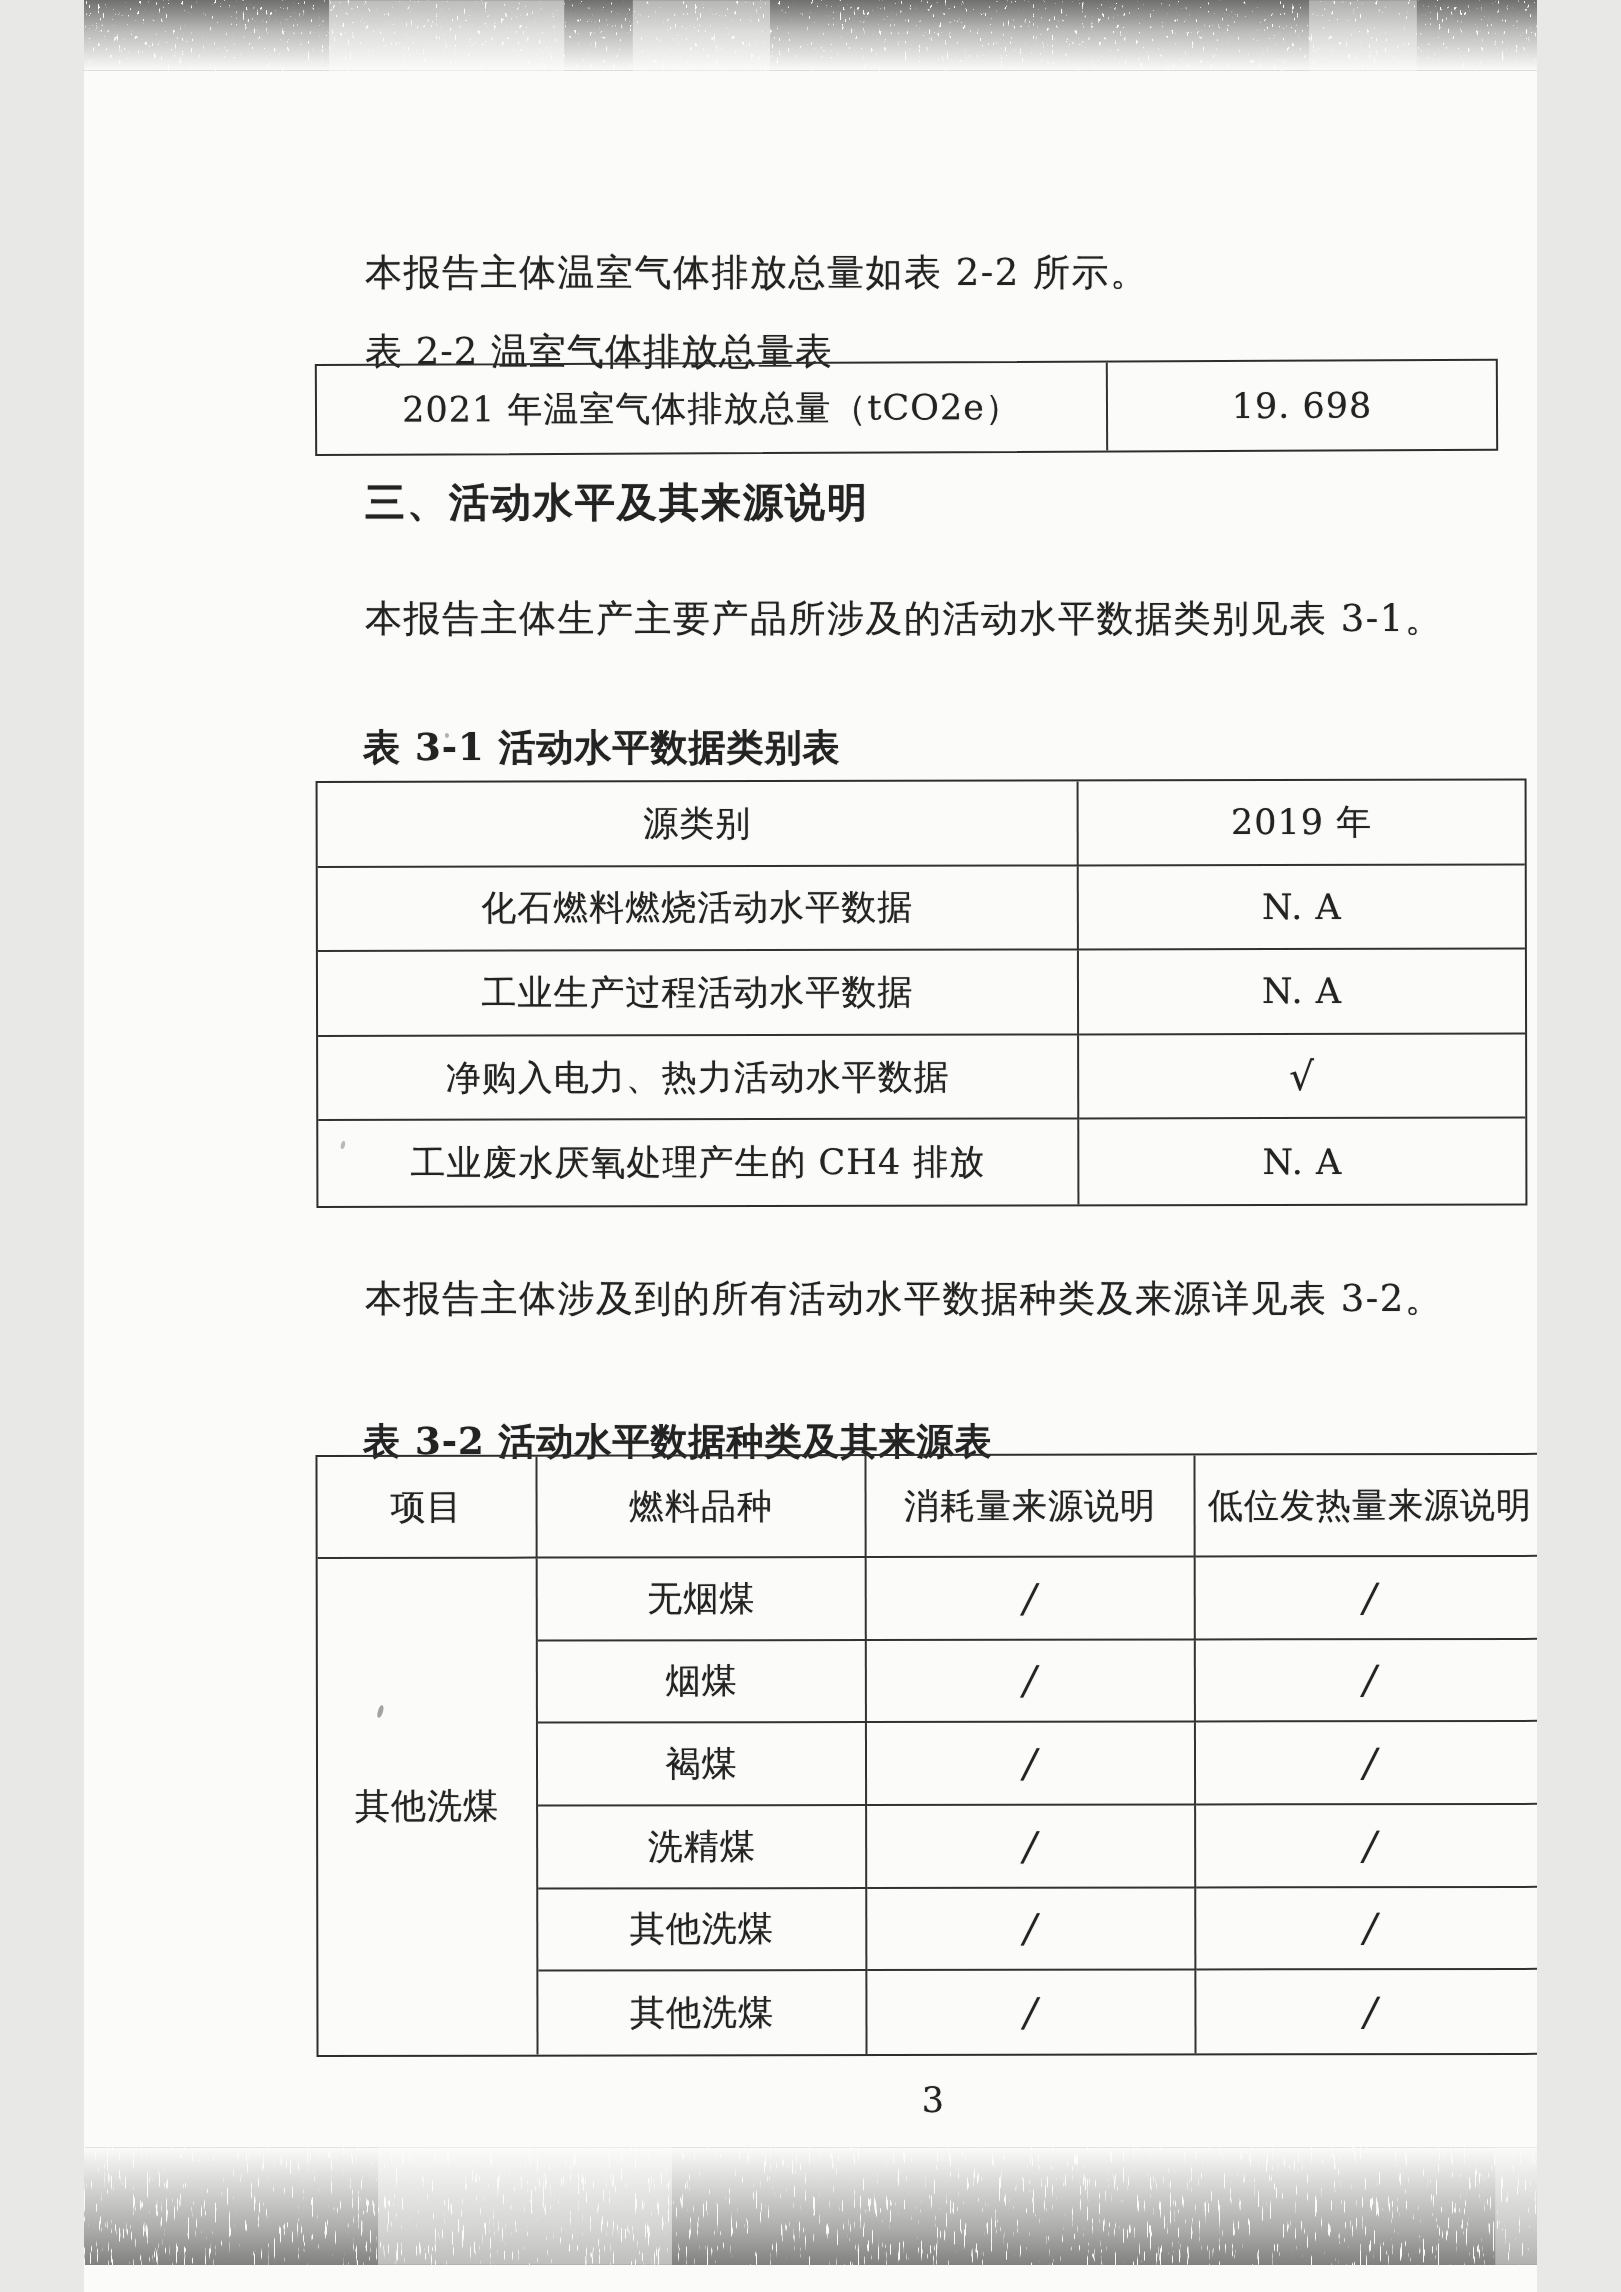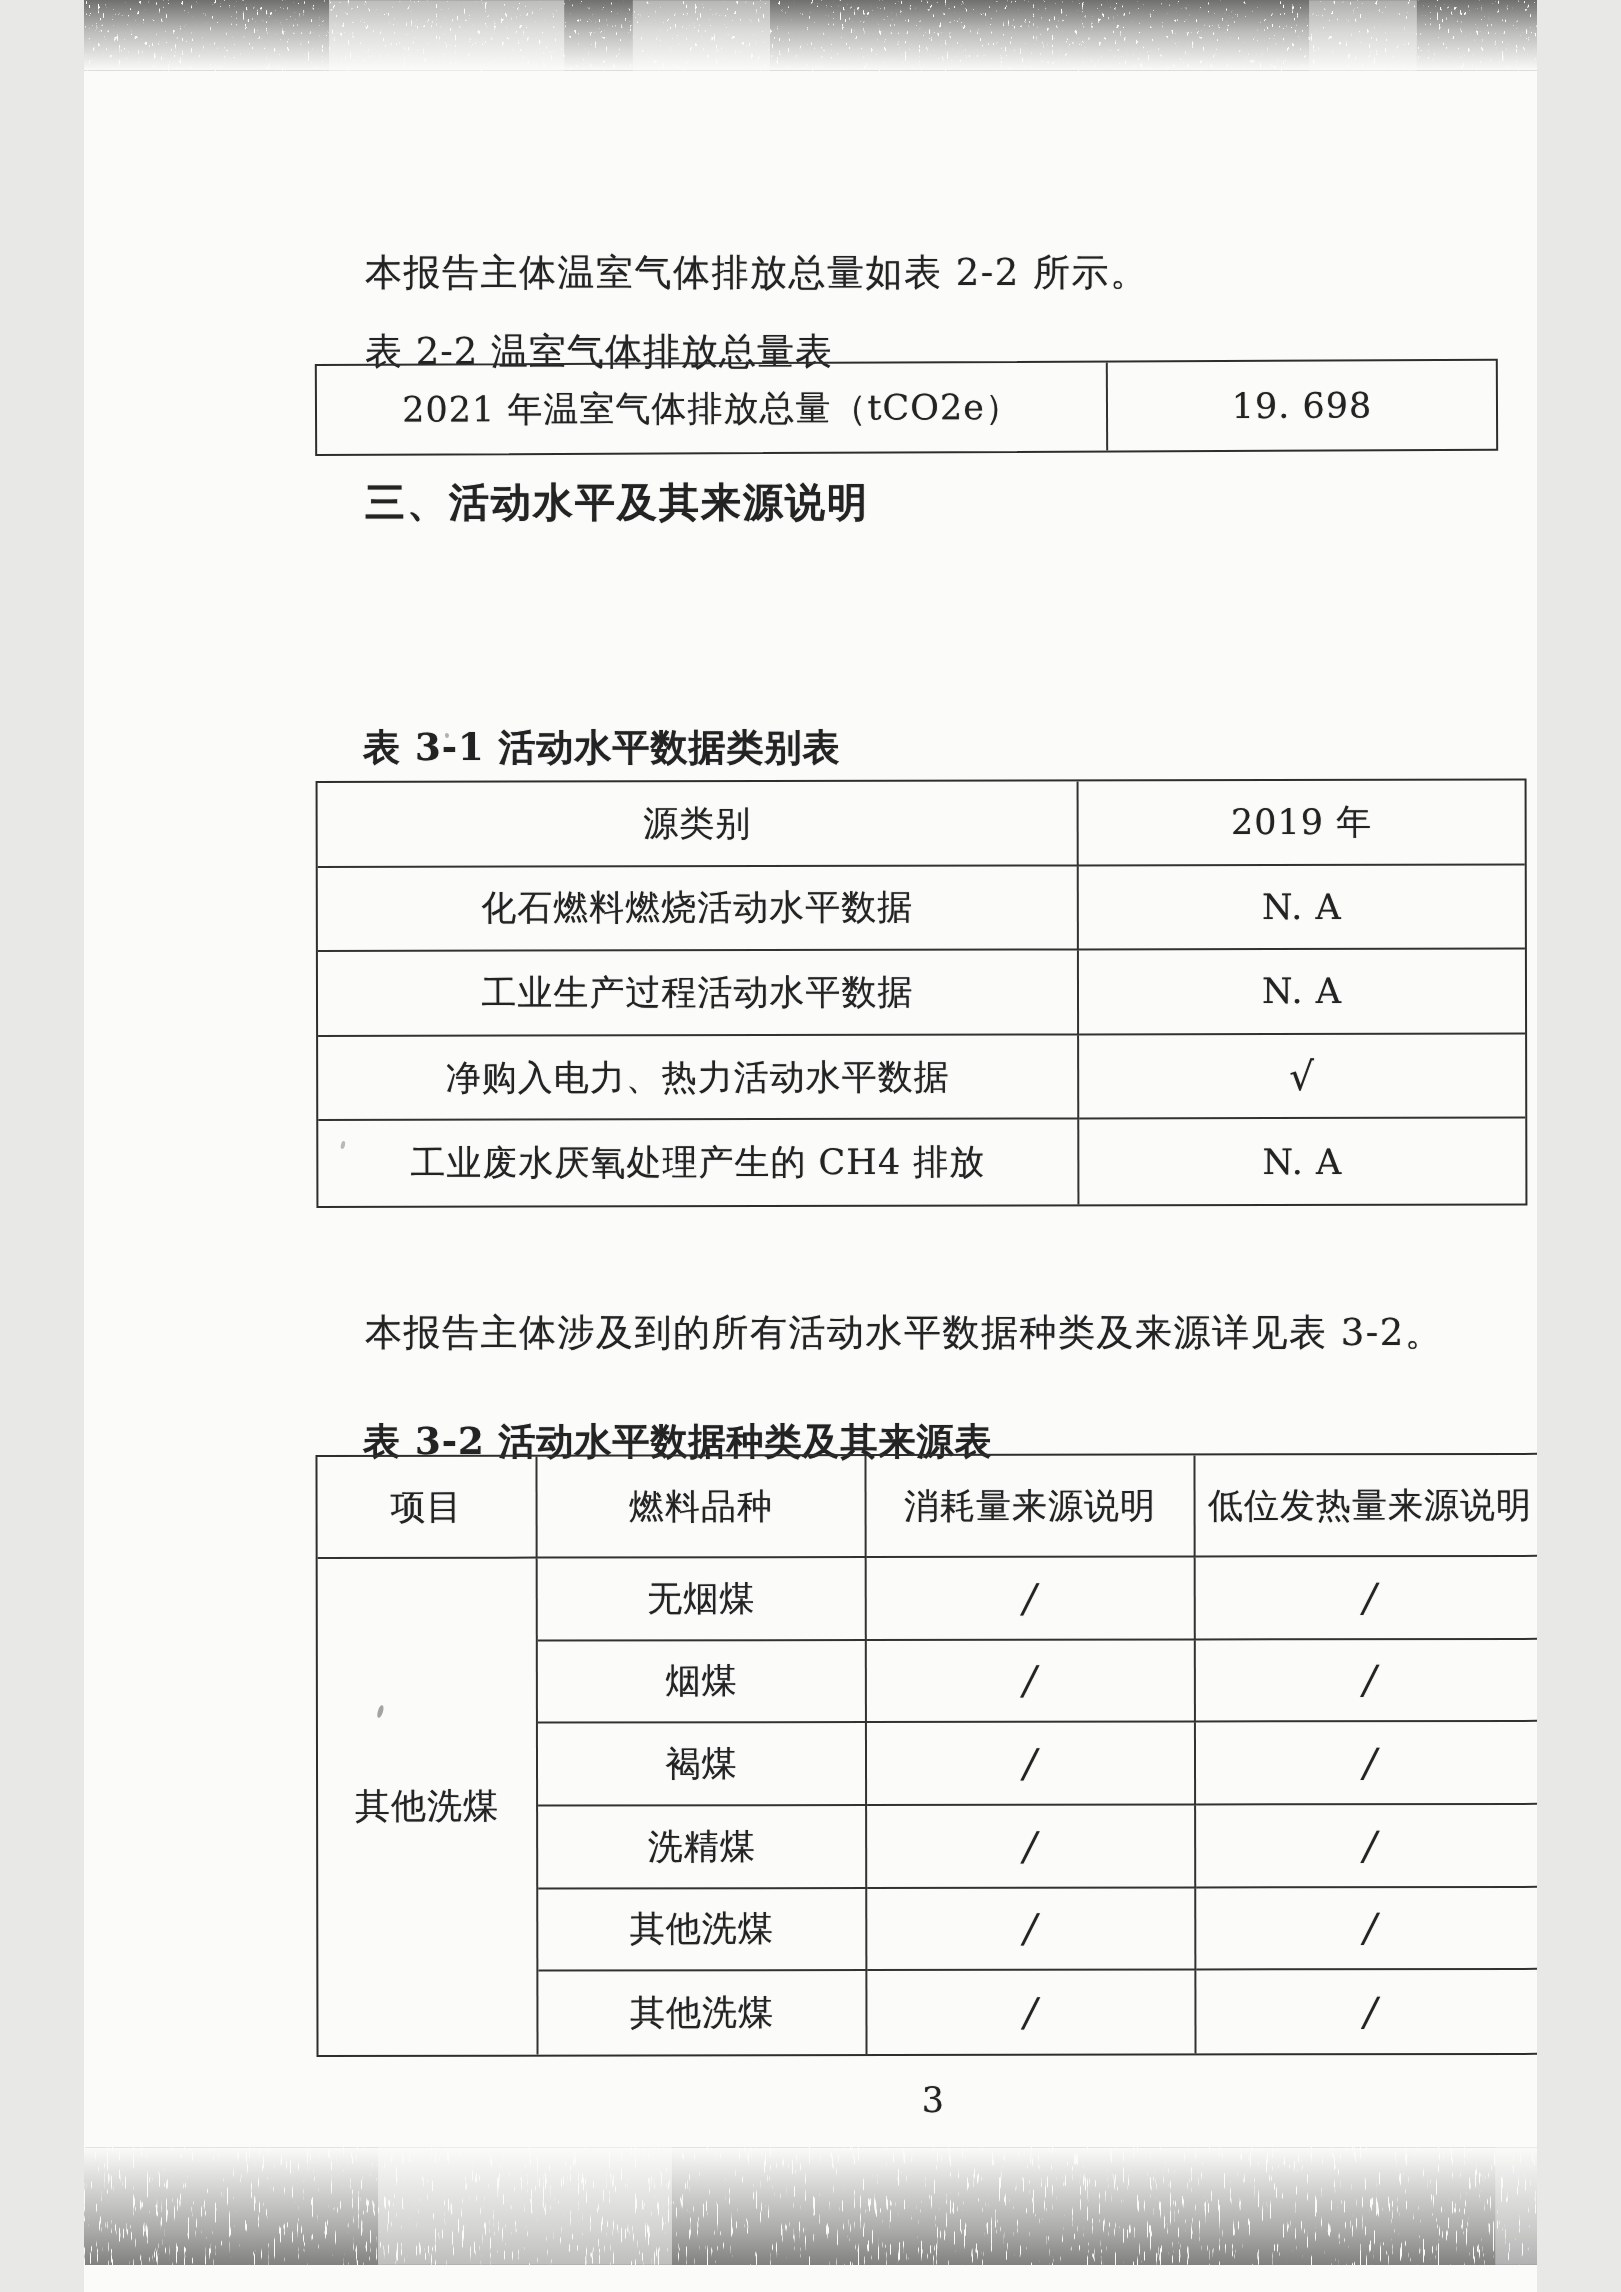--- a/index.html
+++ b/index.html
@@ -130,41 +130,42 @@
 
   <p class="tbl-title scan-text" style="left:281px;top:290px;">表 2-2 温室气体排放总量表</p>
 
   <div id="t22" class="scan-table">
     <div class="cell b-r scan-text">2021 年温室气体排放总量（tCO2e）</div>
     <div class="cell scan-text">19. 698</div>
   </div>
 
   <h2 class="heading scan-text" style="left:281px;top:475px;margin:0;">三、活动水平及其来源说明</h2>
 
+  <p class="para scan-text" style="left:281px;top:557px;">本报告主体生产主要产品所涉及的活动水平数据类别见表 3-1。</p>
 
   <p class="tbl-title semibold scan-text" style="left:279px;top:686px;">表 3-1 活动水平数据类别表</p>
 
   <div id="t31" class="scan-table">
     <div class="cell b-r b-b scan-text">源类别</div>
     <div class="cell b-b scan-text">2019 年</div>
 
     <div class="cell b-r b-b scan-text">化石燃料燃烧活动水平数据</div>
     <div class="cell b-b scan-text">N. A</div>
 
     <div class="cell b-r b-b scan-text">工业生产过程活动水平数据</div>
     <div class="cell b-b scan-text">N. A</div>
 
     <div class="cell b-r b-b scan-text">净购入电力、热力活动水平数据</div>
     <div class="cell b-b check scan-text">√</div>
 
     <div class="cell b-r scan-text">工业废水厌氧处理产生的 CH4 排放</div>
     <div class="cell scan-text">N. A</div>
   </div>
 
-  <p class="para scan-text" style="left:281px;top:1271px;">本报告主体涉及到的所有活动水平数据种类及来源详见表 3-2。</p>
+  <p class="para scan-text" style="left:281px;top:1237px;">本报告主体涉及到的所有活动水平数据种类及来源详见表 3-2。</p>
 
   <p class="tbl-title semibold scan-text" style="left:279px;top:1380px;">表 3-2 活动水平数据种类及其来源表</p>
 
   <div id="t32" class="scan-table">
     <div class="cell b-r b-b scan-text">项目</div>
     <div class="cell b-r b-b scan-text">燃料品种</div>
     <div class="cell b-r b-b scan-text">消耗量来源说明</div>
     <div class="cell b-b scan-text">低位发热量来源说明</div>
 
     <div class="cell b-r group-cell scan-text">其他洗煤</div>

